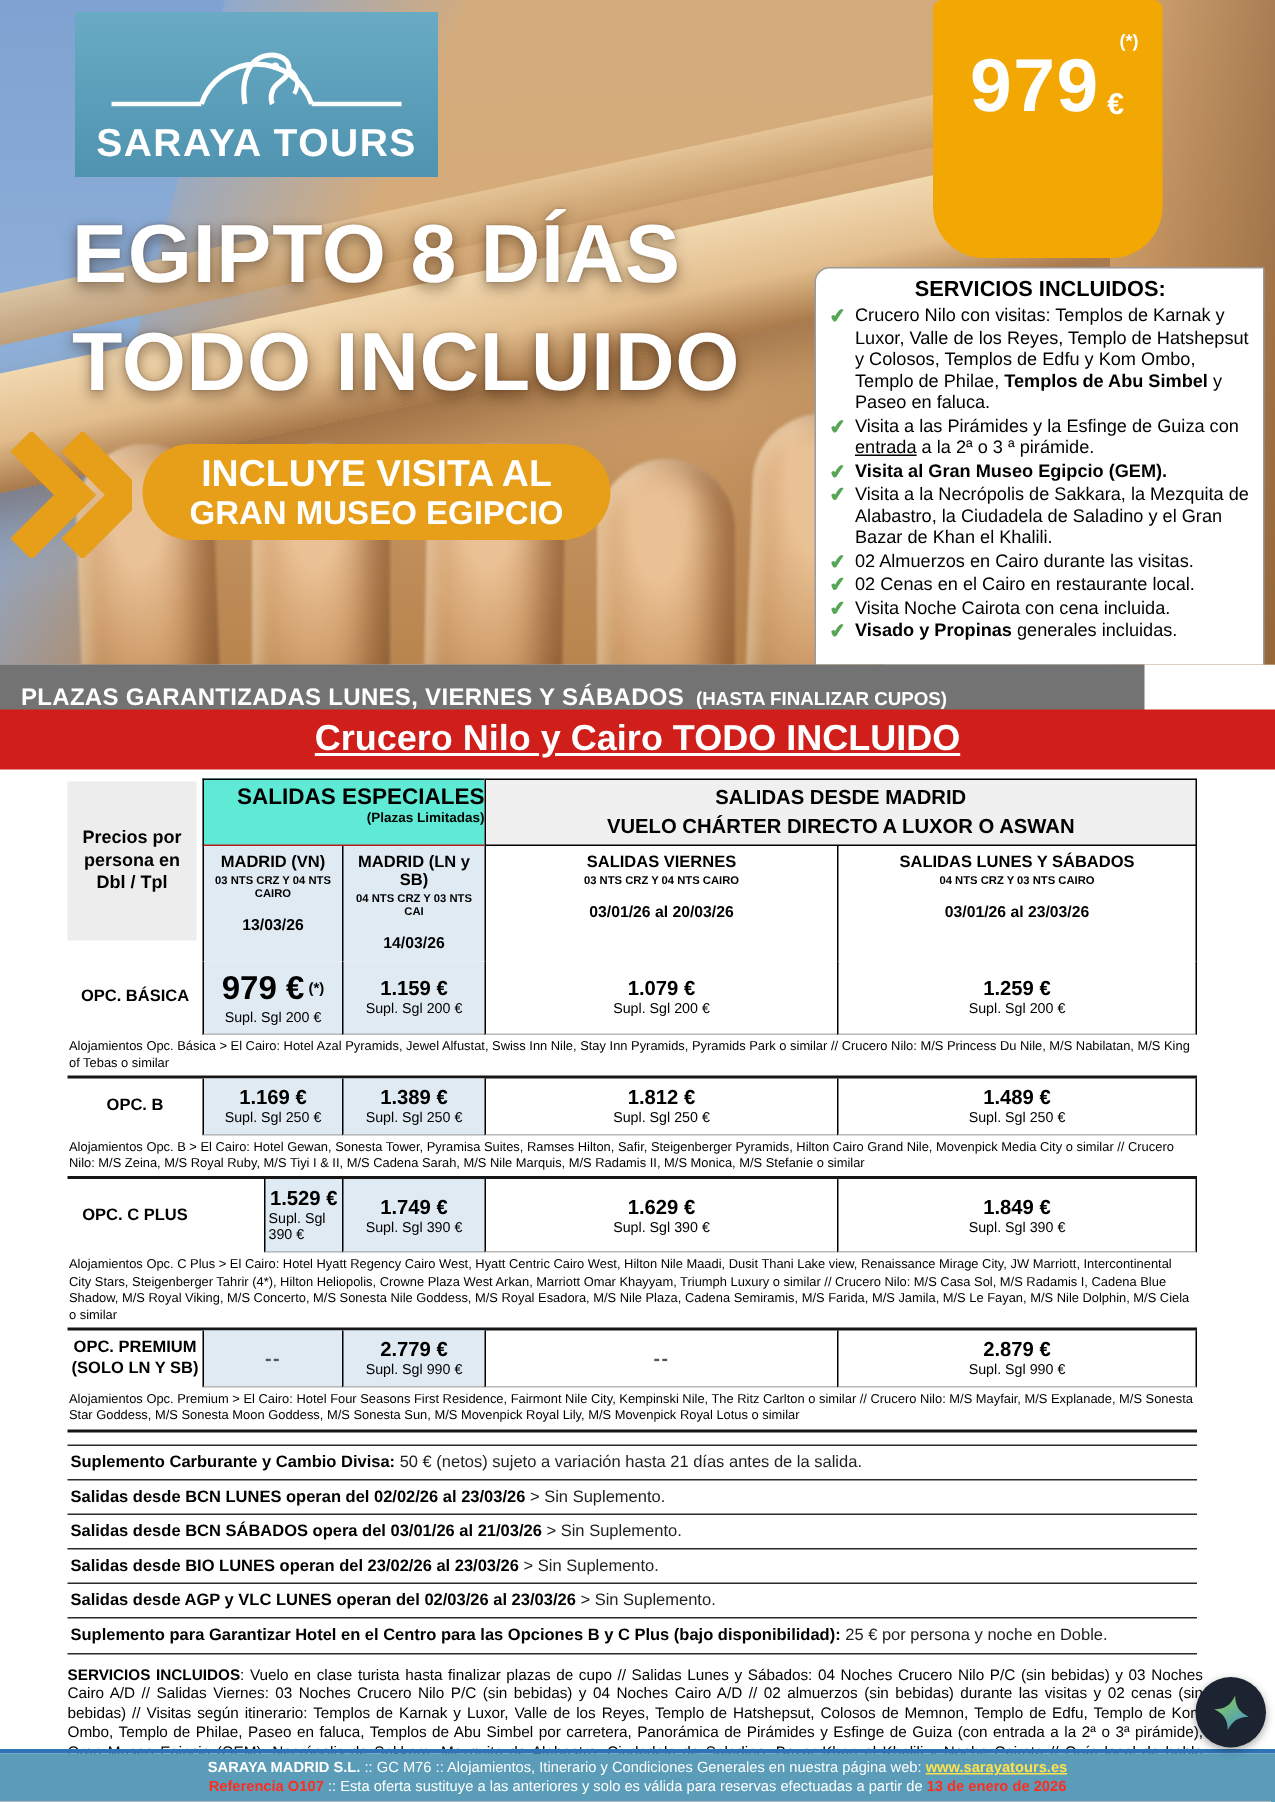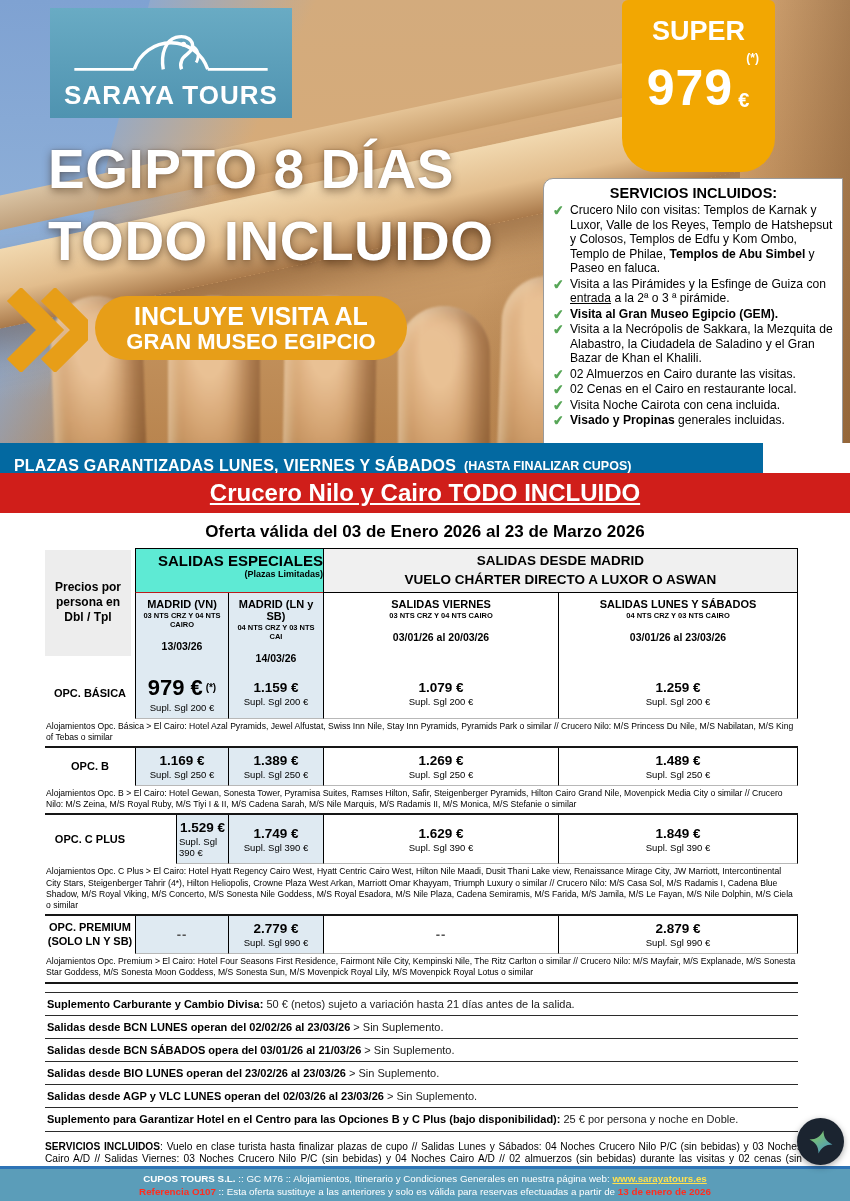--- a/index.html
+++ b/index.html
@@ -60,21 +60,21 @@
   .services{position:absolute;left:543px;top:178px;width:300px;height:278px;z-index:3;
       background:#fff;border:1px solid #9a9a9a;border-radius:10px 0 0 0;box-sizing:border-box;
       padding:6px 8px 4px 9px;}
   .services-title{font-weight:700;font-size:14.5px;text-align:center;margin-bottom:2px;}
   .svc-list{list-style:none;margin:0;padding:0;font-size:12.1px;line-height:1.2;}
   .svc-list li{position:relative;padding-left:17px;margin-bottom:1px;}
   .svc-list .chk{position:absolute;left:0;top:0;color:#57a657;font-size:13px;font-weight:700;transform:rotate(-6deg);}
   .b{font-weight:700;} .u{text-decoration:underline;}
 
   
-  .banner-orange{position:absolute;left:0;top:443px;width:763px;height:45px;background:#0369a1;z-index:5;
+  .banner-orange{position:absolute;left:0;top:443px;width:763px;height:45px;background:#737373;z-index:5;
       color:#fff;display:flex;align-items:center;padding-left:14px;box-sizing:border-box;white-space:nowrap;}
   .banner-orange .main{font-weight:700;font-size:16px;letter-spacing:.2px;}
   .banner-orange .sub{font-weight:700;font-size:12.5px;margin-left:8px;}
   .banner-red{position:absolute;left:0;top:473px;width:850px;height:40px;background:#d01e1a;z-index:5;
       color:#fff;font-weight:700;font-size:24px;text-align:center;line-height:40px;text-decoration:underline;}
   .validity{margin-top:9px;text-align:center;font-weight:700;font-size:17px;color:#000;}
 
   
   .content{position:absolute;left:0;top:513px;width:850px;z-index:2;}
 
@@ -170,21 +170,20 @@
       <polyline points="8,6 44,42 8,78" fill="none" stroke="#e79e18" stroke-width="20"></polyline>
       <polyline points="42,6 78,42 42,78" fill="none" stroke="#e79e18" stroke-width="20"></polyline>
     </svg>
 
     <div class="pill">
       <div class="l1">INCLUYE VISITA AL</div>
       <div class="l2">GRAN MUSEO EGIPCIO</div>
     </div>
 
     <div class="badge">
-      <div class="bl">SUPER</div>
       <div class="star">(*)</div>
       <div class="price"><span>979</span><span class="cur">€</span></div>
     </div>
 
     <div class="services">
       <div class="services-title">SERVICIOS INCLUIDOS:</div>
       <ul class="svc-list" id="svc-list">
           <li><span class="chk" style="color: rgb(87, 166, 87);">✔</span><span>Crucero Nilo con visitas: Templos de Karnak y Luxor, Valle de los Reyes, Templo de Hatshepsut y Colosos, Templos de Edfu y Kom Ombo, Templo de Philae, </span><span class="b">Templos de Abu Simbel</span><span> y Paseo en faluca.</span></li>
           <li><span class="chk" style="color: rgb(87, 166, 87);">✔</span><span>Visita a las Pirámides y la Esfinge de Guiza con </span><span class="u">entrada</span><span> a la 2ª o 3 ª pirámide.</span></li>
           <li><span class="chk" style="color: rgb(87, 166, 87);">✔</span><span class="b">Visita al Gran Museo Egipcio (GEM).</span></li>
@@ -197,21 +196,20 @@
     </div>
   </div>
 
   <div class="banner-orange">
     <span class="main">PLAZAS GARANTIZADAS LUNES, VIERNES Y SÁBADOS</span>
     <span class="sub">(HASTA FINALIZAR CUPOS)</span>
   </div>
   <div class="banner-red">Crucero Nilo y Cairo TODO INCLUIDO</div>
 
   <div class="content">
-    <div class="validity">Oferta válida del 03 de Enero 2026 al 23 de Marzo 2026</div>
 
     <div class="ptable" id="ptable">
       <div class="ph-corner">Precios por persona en Dbl / Tpl</div>
       <div class="ph-g1">
         <div class="g-title">SALIDAS ESPECIALES</div>
         <div class="g-sub">(Plazas Limitadas)</div>
       </div>
       <div class="ph-g2">
         <div>SALIDAS DESDE MADRID</div>
         <div>VUELO CHÁRTER DIRECTO A LUXOR O ASWAN</div>
@@ -262,21 +260,21 @@
         </div>
         <div class="cell pcell vl bgblue" style="grid-column: 2;">
           <div class="pval">1.169 €</div>
           <div class="supl">Supl. Sgl 250 €</div>
         </div>
         <div class="cell pcell vl bgblue" style="grid-column: 3;">
           <div class="pval">1.389 €</div>
           <div class="supl">Supl. Sgl 250 €</div>
         </div>
         <div class="cell pcell vl" style="grid-column: 4;">
-          <div class="pval">1.269 €</div>
+          <div class="pval">1.812 €</div>
           <div class="supl">Supl. Sgl 250 €</div>
         </div>
         <div class="cell pcell vl vr" style="grid-column: 5;">
           <div class="pval">1.489 €</div>
           <div class="supl">Supl. Sgl 250 €</div>
         </div>
         <div class="noterow">Alojamientos Opc. B &gt; El Cairo: Hotel Gewan, Sonesta Tower, Pyramisa Suites, Ramses Hilton, Safir, Steigenberger Pyramids, Hilton Cairo Grand Nile, Movenpick Media City o similar // Crucero Nilo: M/S Zeina, M/S Royal Ruby, M/S Tiyi I &amp; II, M/S Cadena Sarah, M/S Nile Marquis, M/S Radamis II, M/S Monica, M/S Stefanie o similar</div>
         <div class="cell rlabel" style="grid-column: 1;">
           <div>OPC. C PLUS</div>
         </div>
@@ -326,21 +324,21 @@
         <div class="supp-row"><span class="b">Salidas desde AGP y VLC LUNES operan del 02/03/26 al 23/03/26</span><span class="rest"> &gt; Sin Suplemento.</span></div>
         <div class="supp-row"><span class="b">Suplemento para Garantizar Hotel en el Centro para las Opciones B y C Plus (bajo disponibilidad):</span><span class="rest"> 25 € por persona y noche en Doble.</span></div>
       </div>
     <div class="paras" id="paras">
         <p><span class="b">SERVICIOS INCLUIDOS</span><span>: Vuelo en clase turista hasta finalizar plazas de cupo // Salidas Lunes y Sábados: 04 Noches Crucero Nilo P/C (sin bebidas) y 03 Noches Cairo A/D // Salidas Viernes: 03 Noches Crucero Nilo P/C (sin bebidas) y 04 Noches Cairo A/D // 02 almuerzos (sin bebidas) durante las visitas y 02 cenas (sin bebidas) // Visitas según itinerario: Templos de Karnak y Luxor, Valle de los Reyes, Templo de Hatshepsut, Colosos de Memnon, Templo de Edfu, Templo de Kom Ombo, Templo de Philae, Paseo en faluca, Templos de Abu Simbel por carretera, Panorámica de Pirámides y Esfinge de Guiza (con entrada a la 2ª o 3ª pirámide), Gran Museo Egipcio (GEM), Necrópolis de Sakkara, Mezquita de Alabastro, Ciudadela de Saladino, Bazar Khan el Khalili y Noche Cairota // Guía local de habla hispana durante las visitas // Traslados regulares // Visado y Propinas generales (excepto propina del guía) // Tasas (280 € netos) y Seguro de viaje.</span></p>
       </div>
   </div>
 
   <div class="footer-line"></div>
   <div class="footer">
-    <div id="footer-l1"><span class="b">CUPOS TOURS S.L.</span><span> :: GC M76 ::  Alojamientos, Itinerario y Condiciones Generales en nuestra página web:  </span><span class="link">www.sarayatours.es</span></div>
+    <div id="footer-l1"><span class="b">SARAYA MADRID S.L.</span><span> :: GC M76 ::  Alojamientos, Itinerario y Condiciones Generales en nuestra página web:  </span><span class="link">www.sarayatours.es</span></div>
     <div id="footer-l2"><span class="red">Referencia O107</span><span> :: Esta oferta sustituye a las anteriores y solo es válida para reservas efectuadas a partir de </span><span class="red">13 de enero de 2026</span></div>
   </div>
 
   <div class="widget">
     <svg width="30" height="30" viewBox="0 0 46 46">
       <defs>
         <linearGradient id="wg" x1="0" y1="0" x2="1" y2="1">
           <stop offset="0" stop-color="#8fd14f"></stop>
             <stop offset="1" stop-color="#3f8fd4"></stop>
         </linearGradient>

